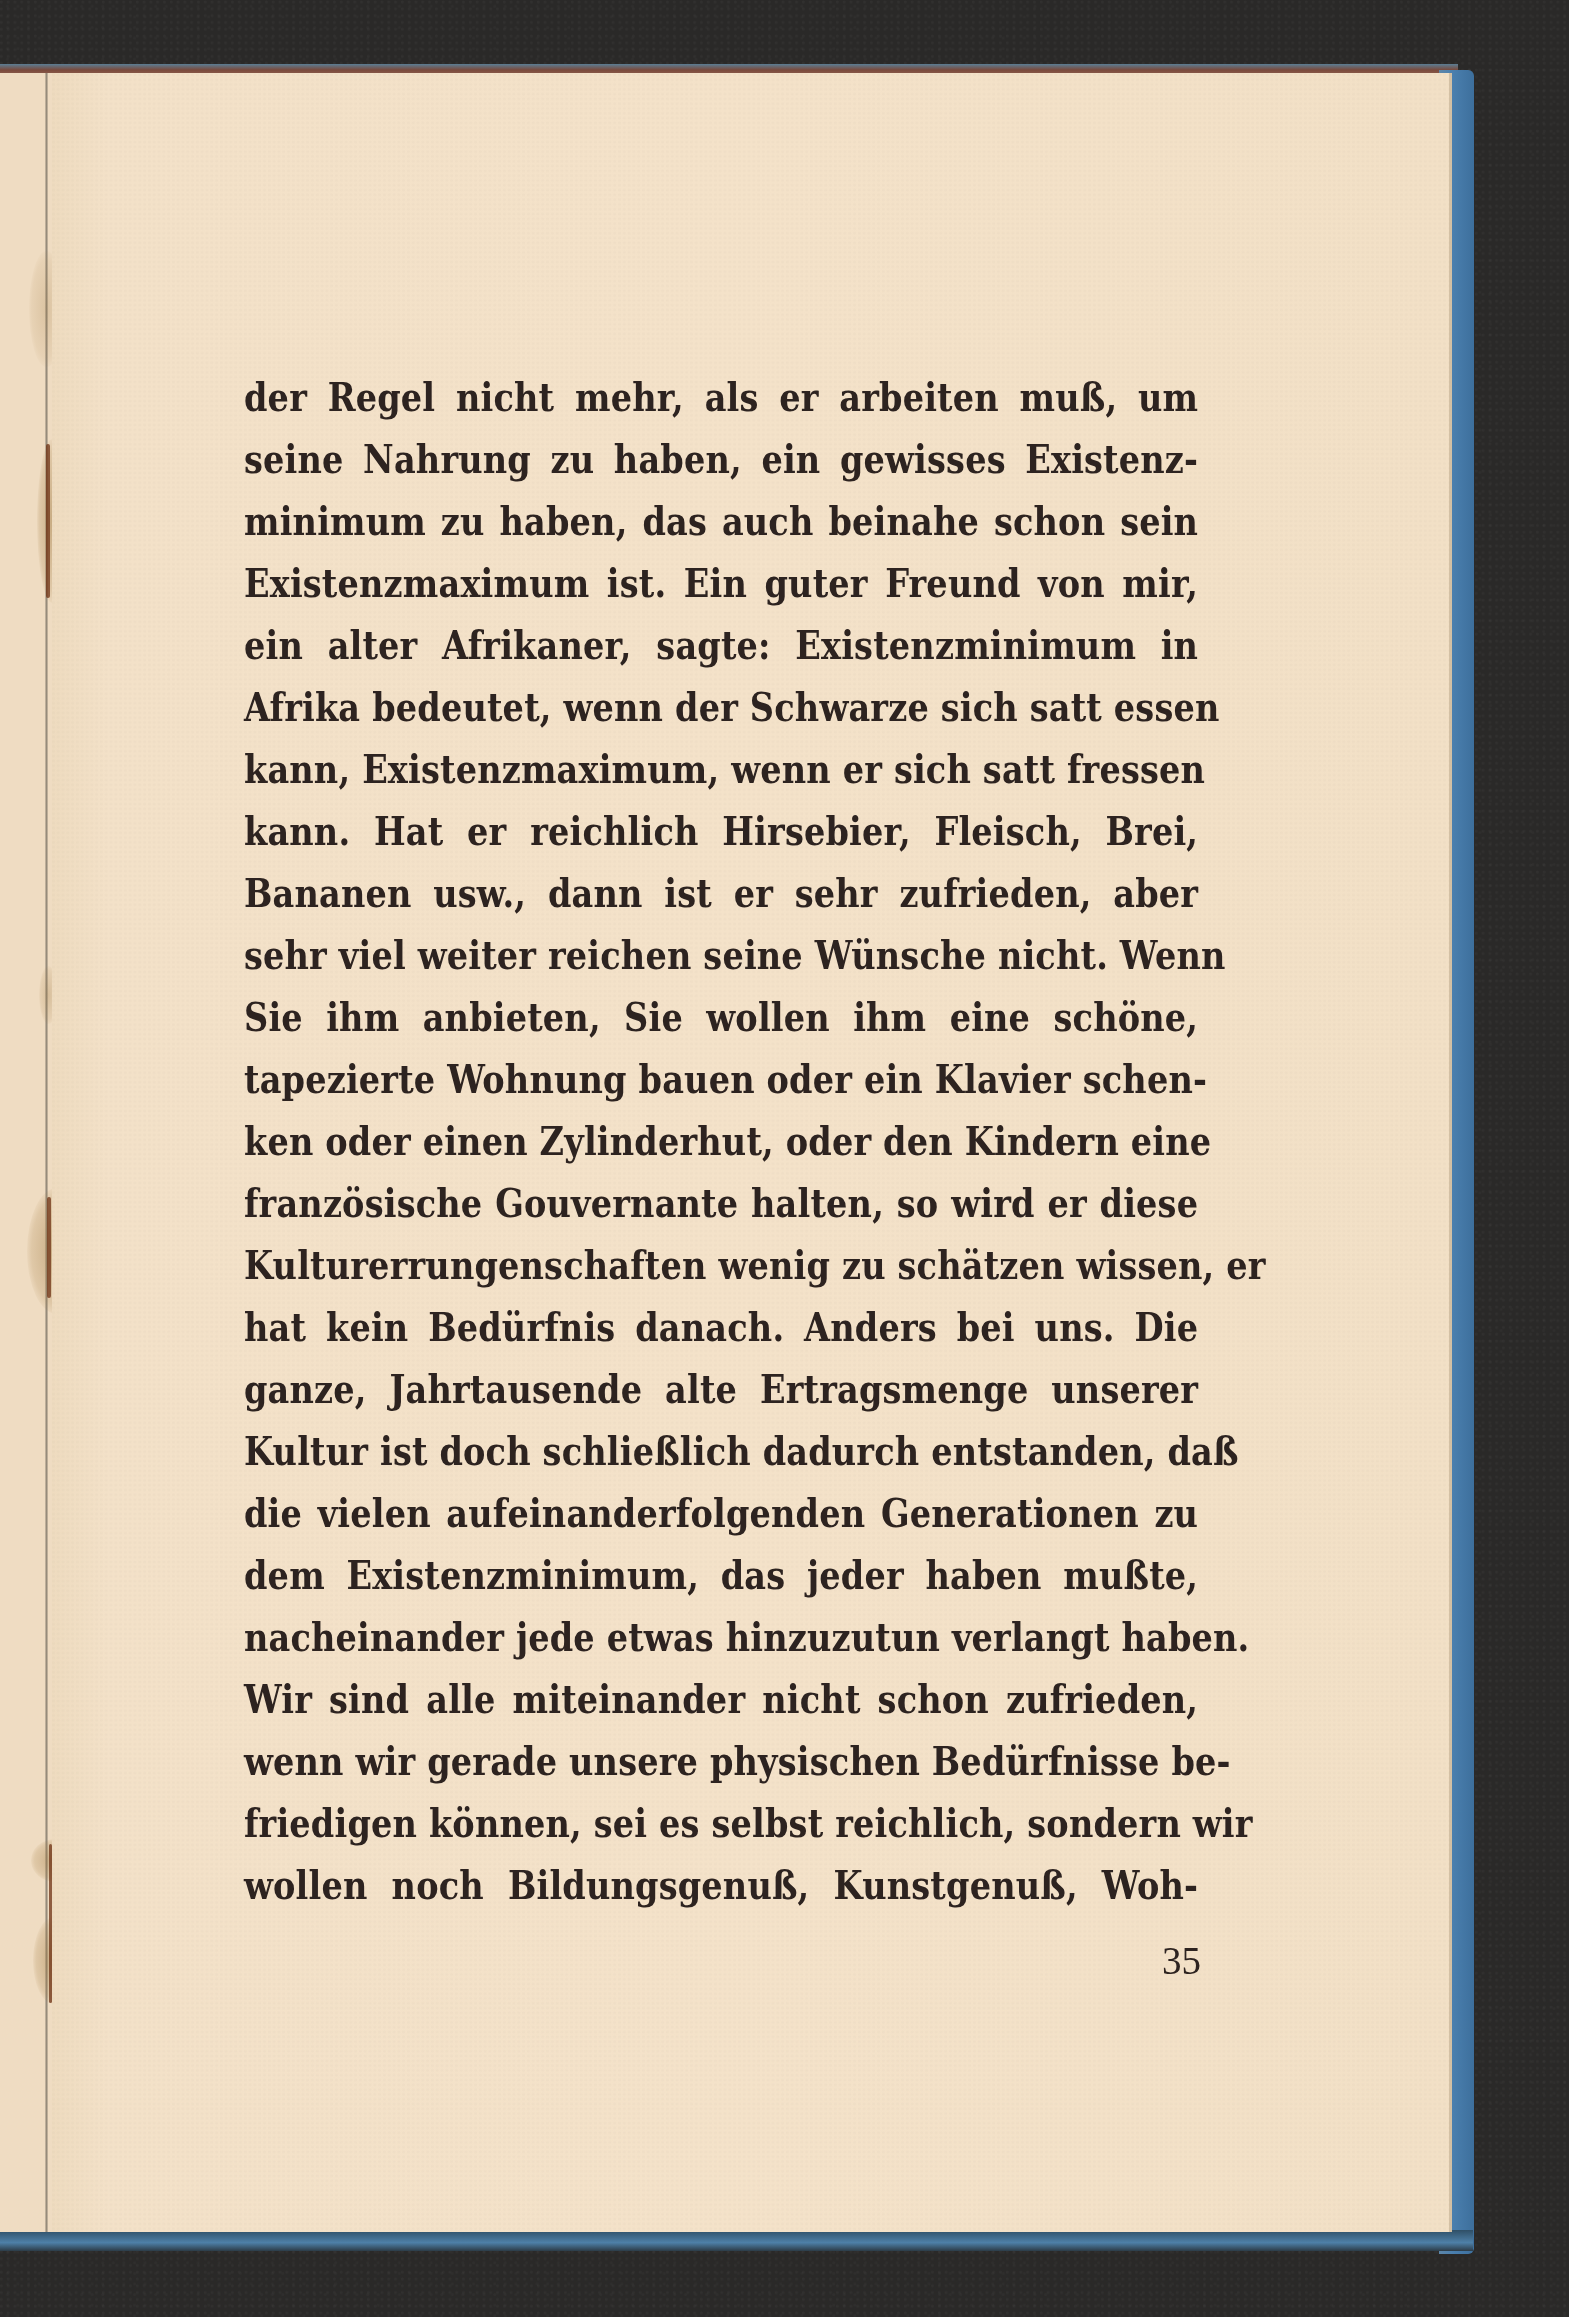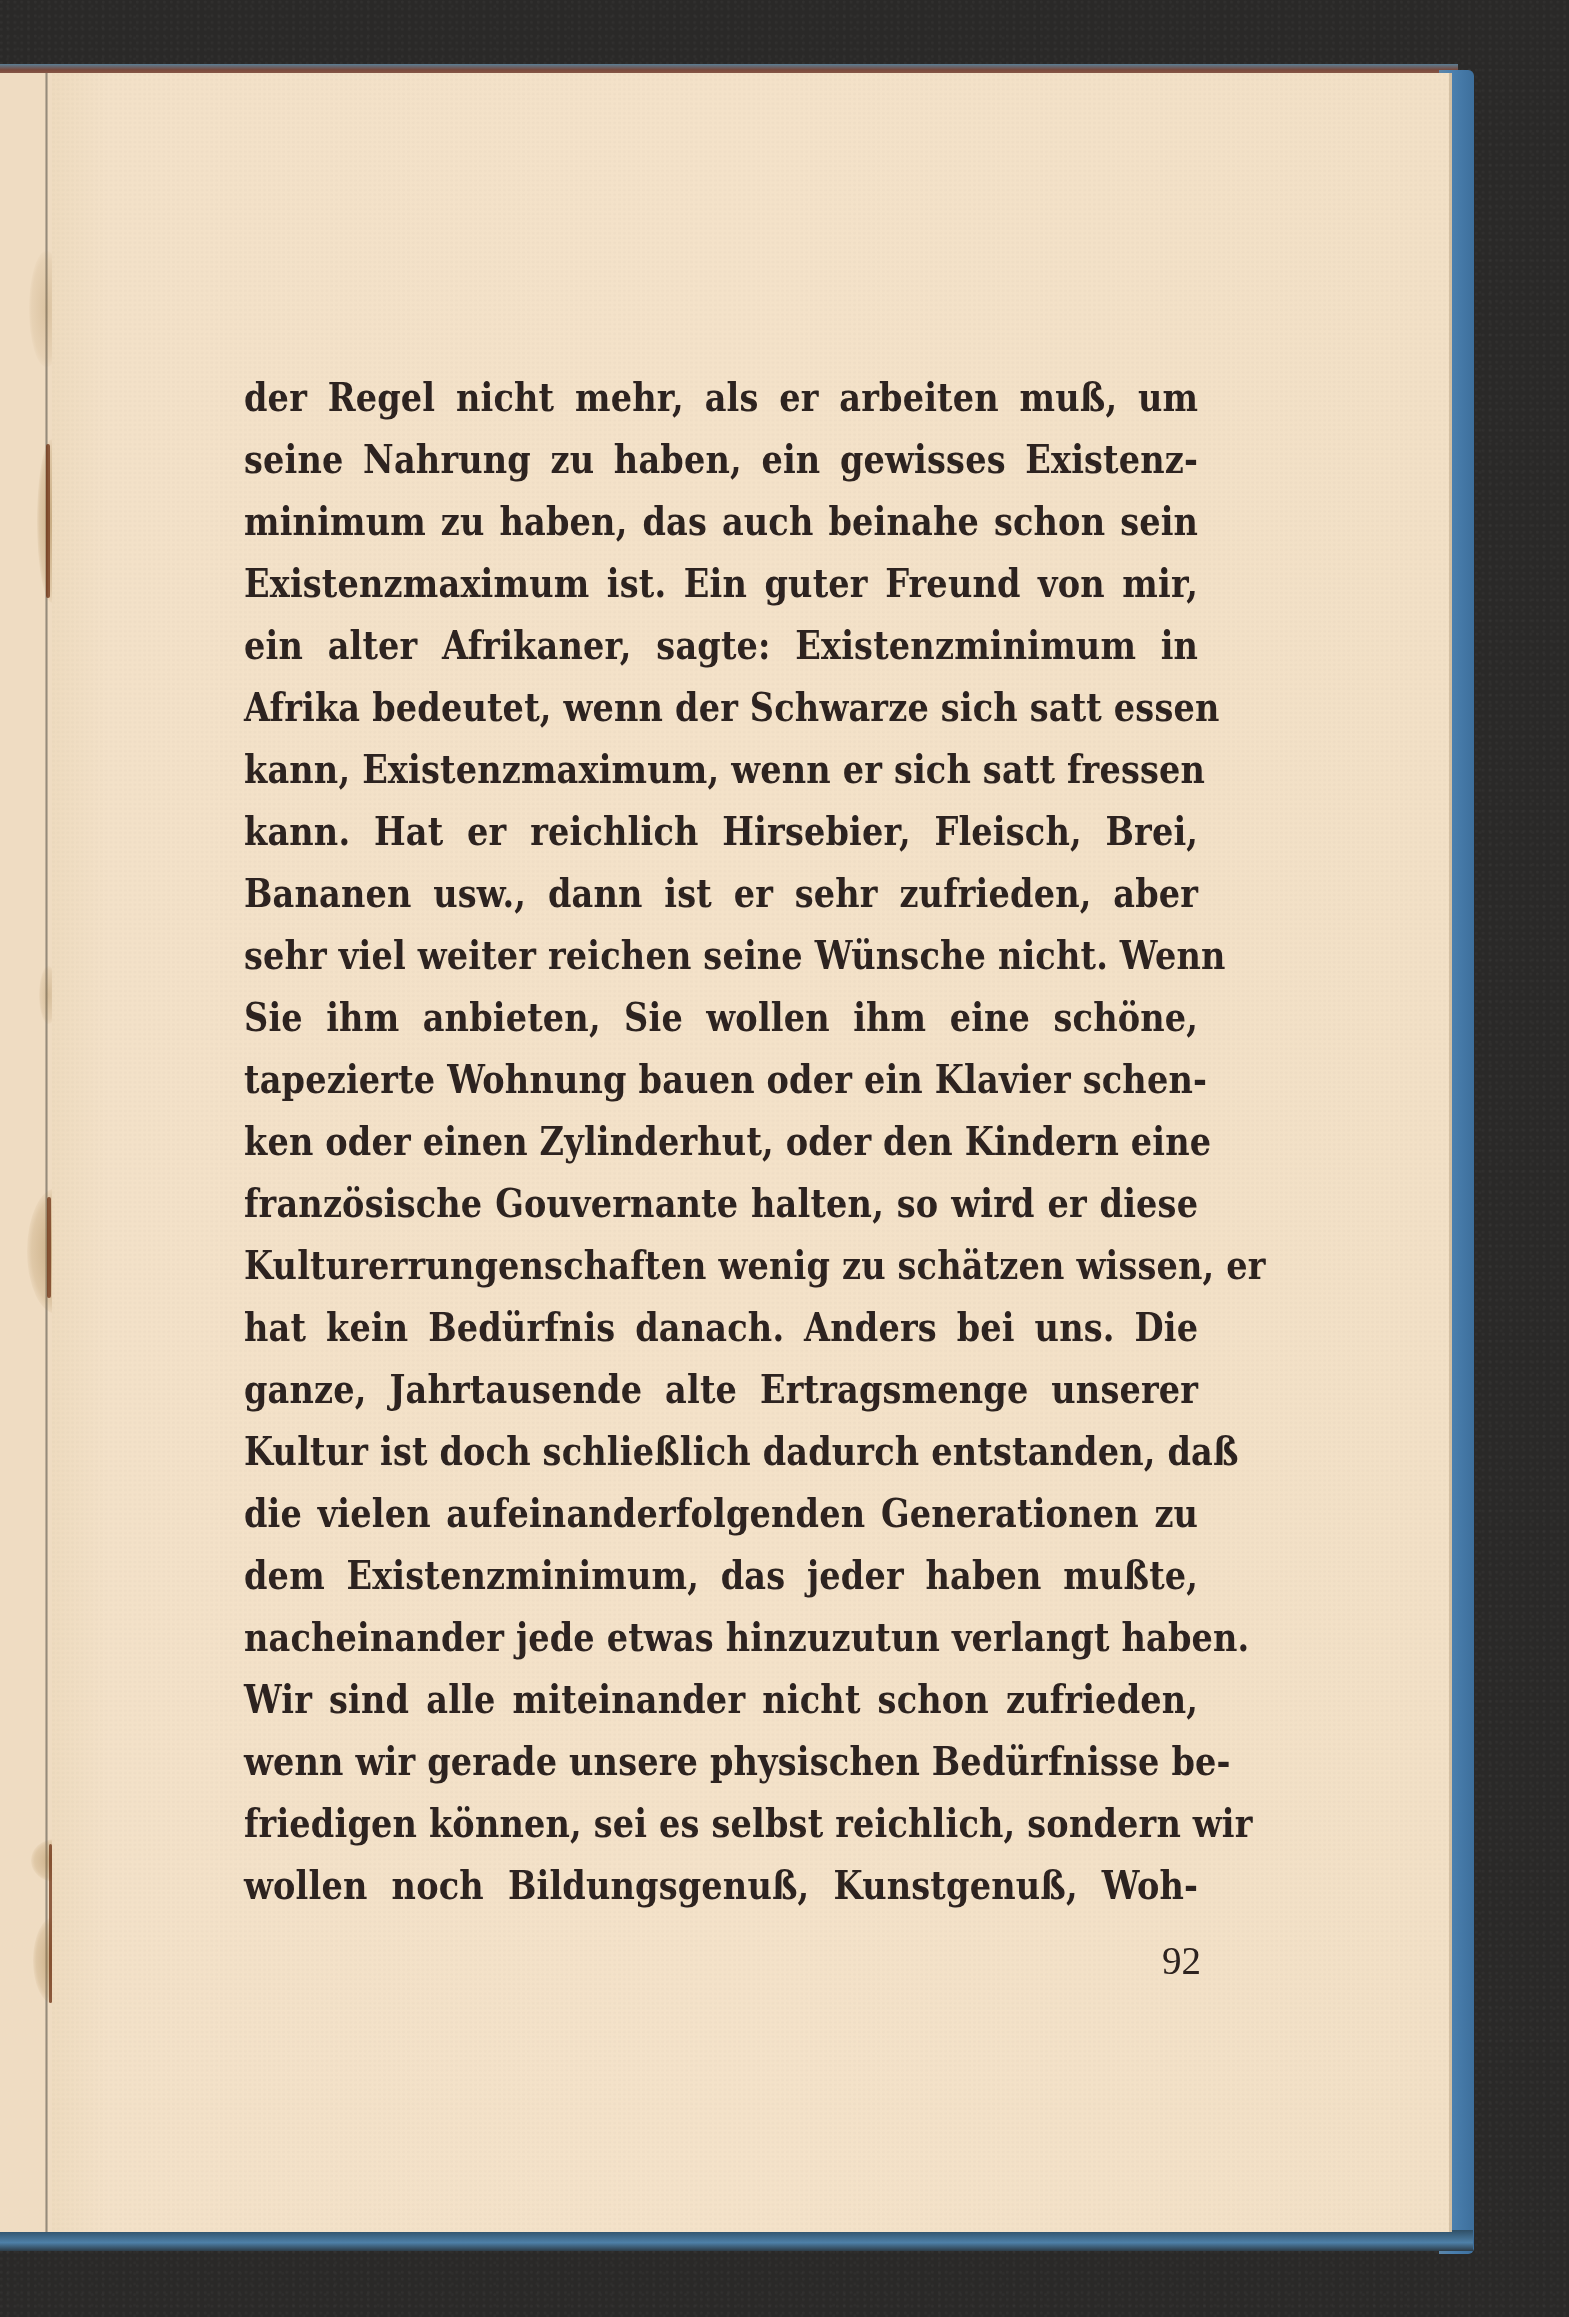--- a/index.html
+++ b/index.html
@@ -162,16 +162,16 @@
       <span class="line">ganze, Jahrtausende alte Ertragsmenge unserer</span>
       <span class="line">Kultur ist doch schließlich dadurch entstanden, daß</span>
       <span class="line">die vielen aufeinanderfolgenden Generationen zu</span>
       <span class="line">dem Existenzminimum, das jeder haben mußte,</span>
       <span class="line">nacheinander jede etwas hinzuzutun verlangt haben.</span>
       <span class="line">Wir sind alle miteinander nicht schon zufrieden,</span>
       <span class="line">wenn wir gerade unsere physischen Bedürfnisse be-</span>
       <span class="line">friedigen können, sei es selbst reichlich, sondern wir</span>
       <span class="line">wollen noch Bildungsgenuß, Kunstgenuß, Woh-</span>
     </div>
-    <div class="page-number">92</div>
+    <div class="page-number">35</div>
   </div>
 </div>
 
 
 </body></html>

